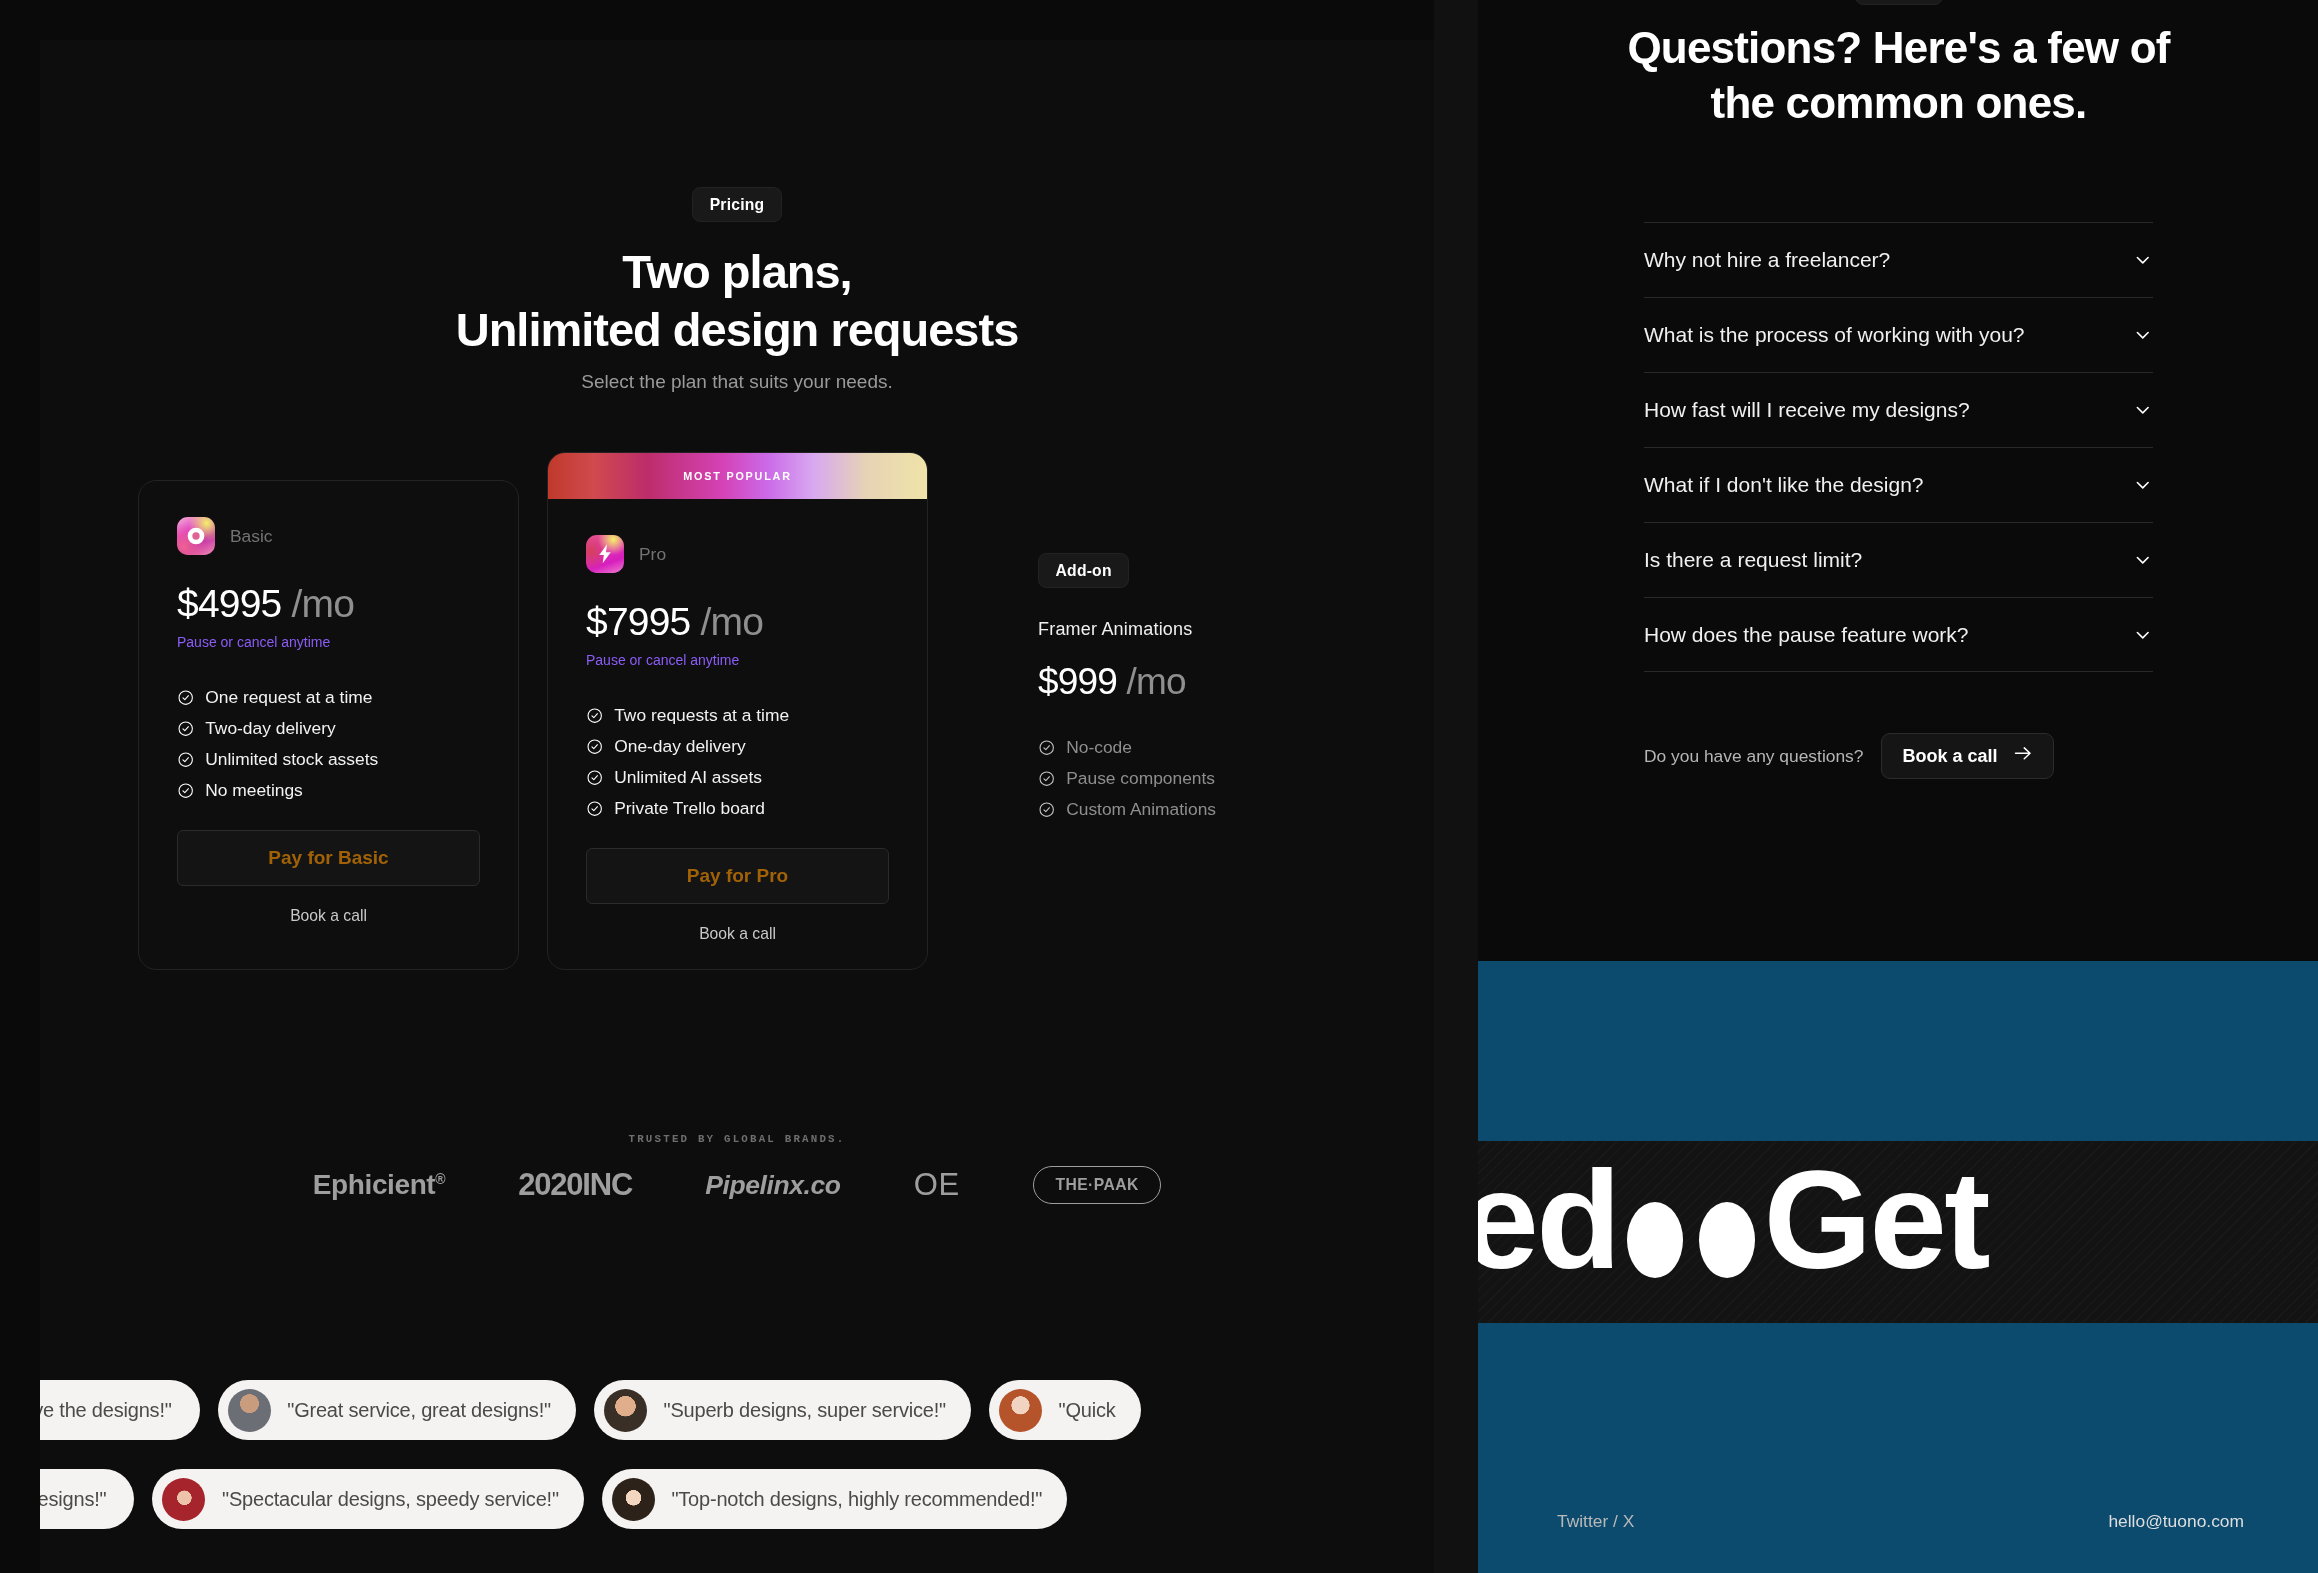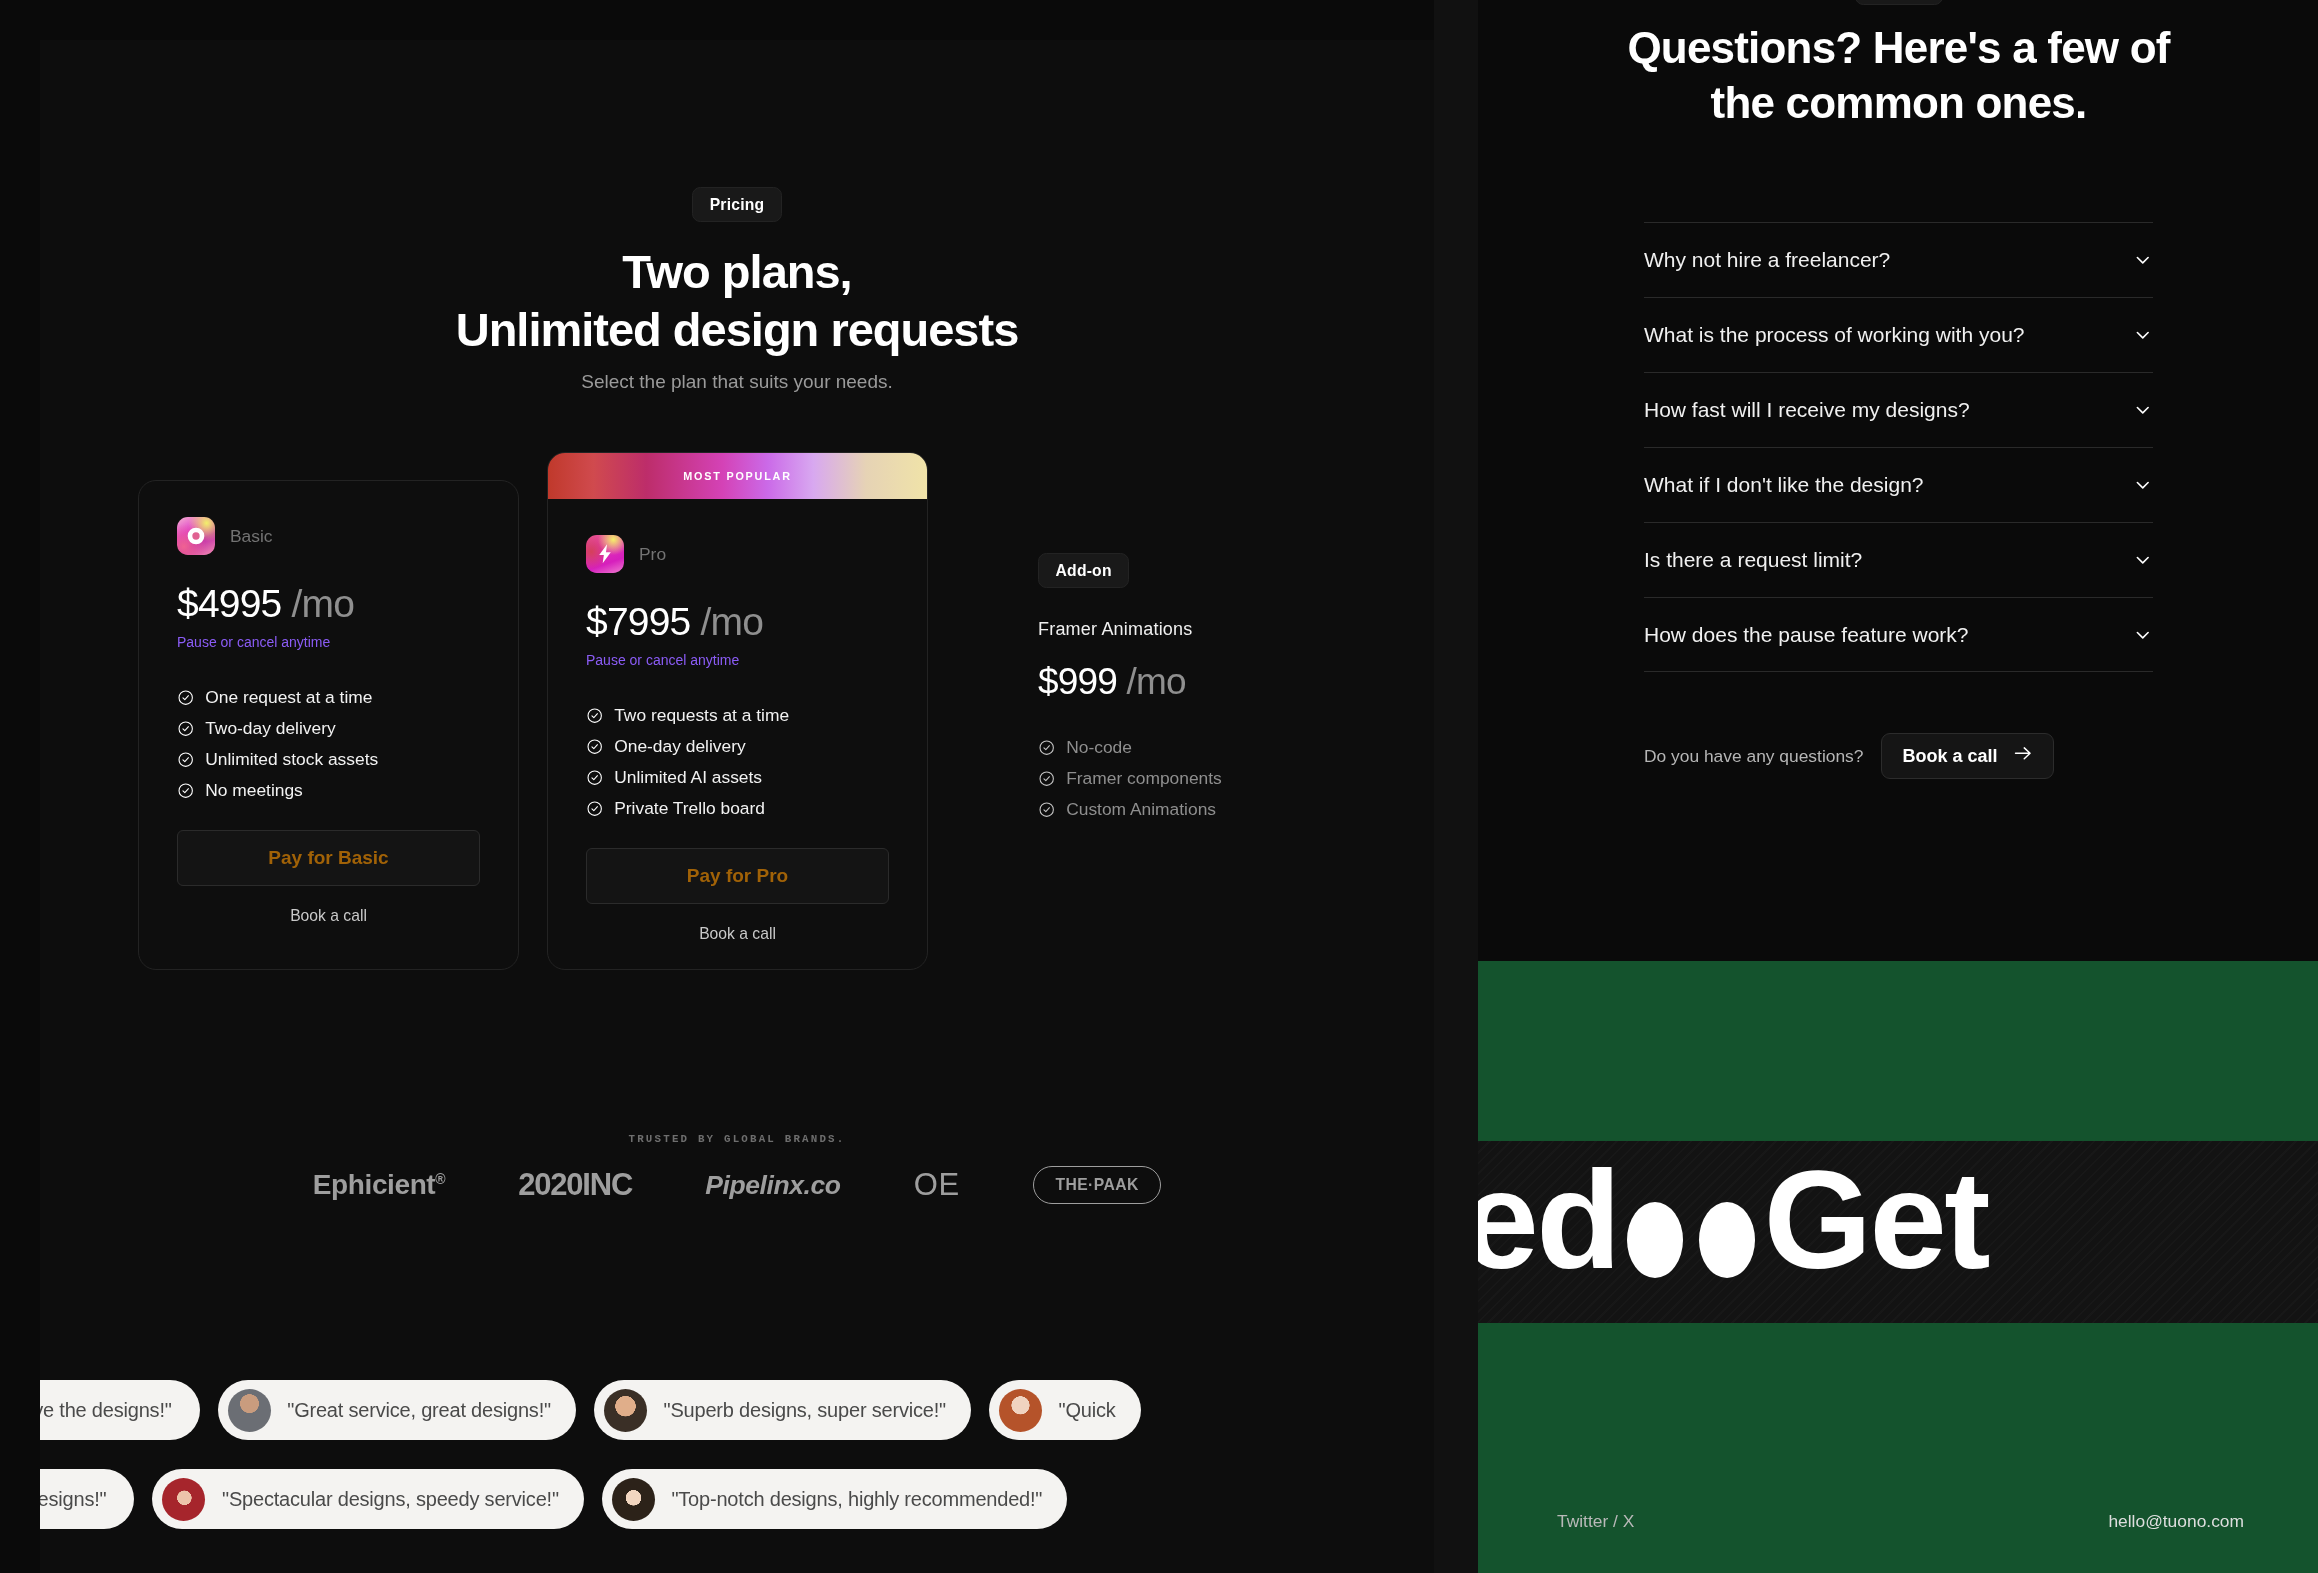--- a/index.html
+++ b/index.html
@@ -140,21 +140,21 @@
     white-space:nowrap;
   }
   .tst-card.notext-pad { padding:0 28px; }
   .tst-avatar {
     width:43px; height:43px; border-radius:50%; flex:none; overflow:hidden;
     background:#cfcfcf; position:relative;
   }
   .tst-text { color:#4a4a4a; font-size:20px; font-weight:500; letter-spacing:-0.2px; }
 
   
-  #right-panel { position:absolute; left:1478px; top:0; width:841px; height:1573px; background:#14532d; }
+  #right-panel { position:absolute; left:1478px; top:0; width:841px; height:1573px; background:#0c4a6e; }
   #faq-section { position:absolute; left:0; top:0; width:841px; height:961px; background:#0a0a0a; }
 
   #top-cut-badge {
     position:absolute; left:50%; transform:translateX(-50%); top:-13.2px;
     width:88px; height:18px; background:#191919; border:0.8px solid #232323;
     border-radius:8.3px;
   }
 
   #faq-heading {
     position:absolute; left:75px; top:20px; width:691px; text-align:center;
@@ -340,21 +340,21 @@
                   <circle cx="12" cy="12" r="9.2" stroke="#c6c6c6" stroke-width="1.5"></circle>
                   <path d="M8.2 12.1l2.6 2.6 5-5.4" stroke="#c6c6c6" stroke-width="1.5" stroke-linecap="round" stroke-linejoin="round"></path>
                 </svg></span>
             <span class="ftext">No-code</span>
           </div>
           <div class="feature-row">
             <span class="check-ico"><svg width="17.4" height="17.4" viewBox="0 0 24 24" fill="none">
                   <circle cx="12" cy="12" r="9.2" stroke="#c6c6c6" stroke-width="1.5"></circle>
                   <path d="M8.2 12.1l2.6 2.6 5-5.4" stroke="#c6c6c6" stroke-width="1.5" stroke-linecap="round" stroke-linejoin="round"></path>
                 </svg></span>
-            <span class="ftext">Framer components</span>
+            <span class="ftext">Pause components</span>
           </div>
           <div class="feature-row">
             <span class="check-ico"><svg width="17.4" height="17.4" viewBox="0 0 24 24" fill="none">
                   <circle cx="12" cy="12" r="9.2" stroke="#c6c6c6" stroke-width="1.5"></circle>
                   <path d="M8.2 12.1l2.6 2.6 5-5.4" stroke="#c6c6c6" stroke-width="1.5" stroke-linecap="round" stroke-linejoin="round"></path>
                 </svg></span>
             <span class="ftext">Custom Animations</span>
           </div>
         </div>
       </div>

